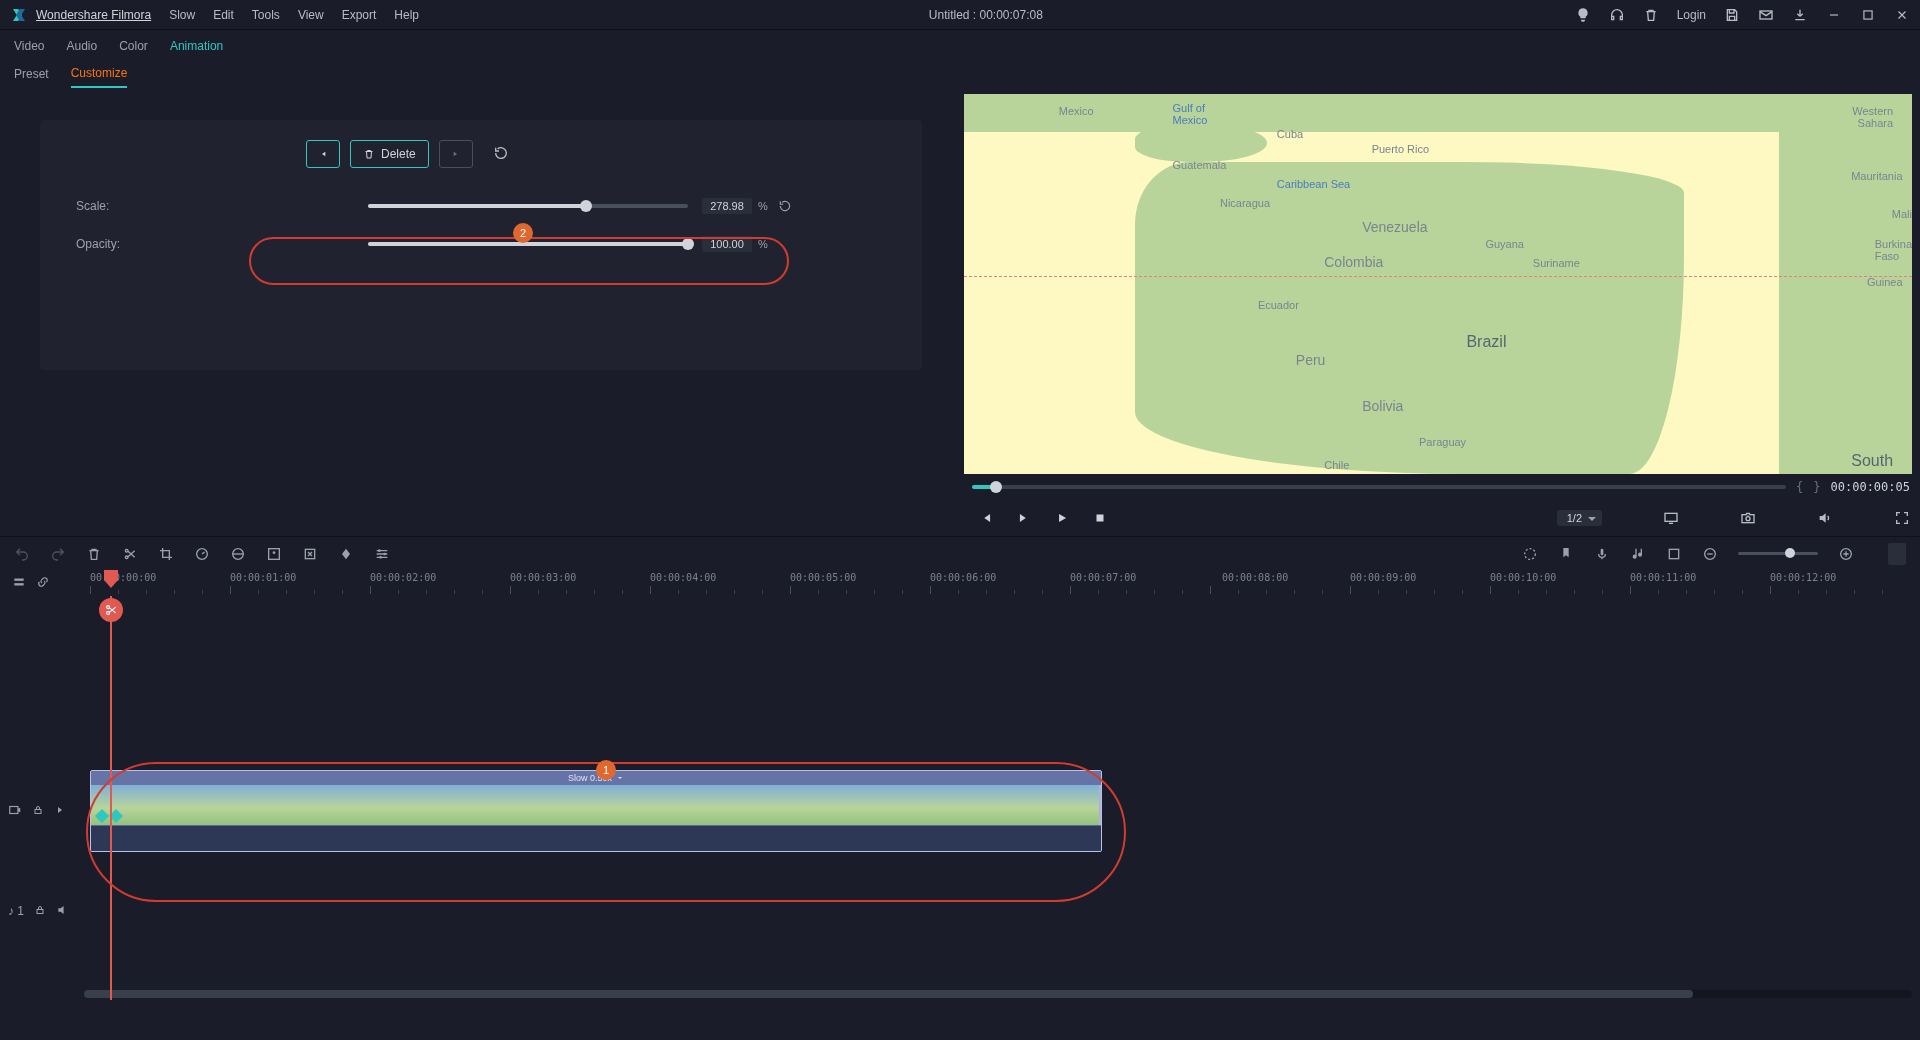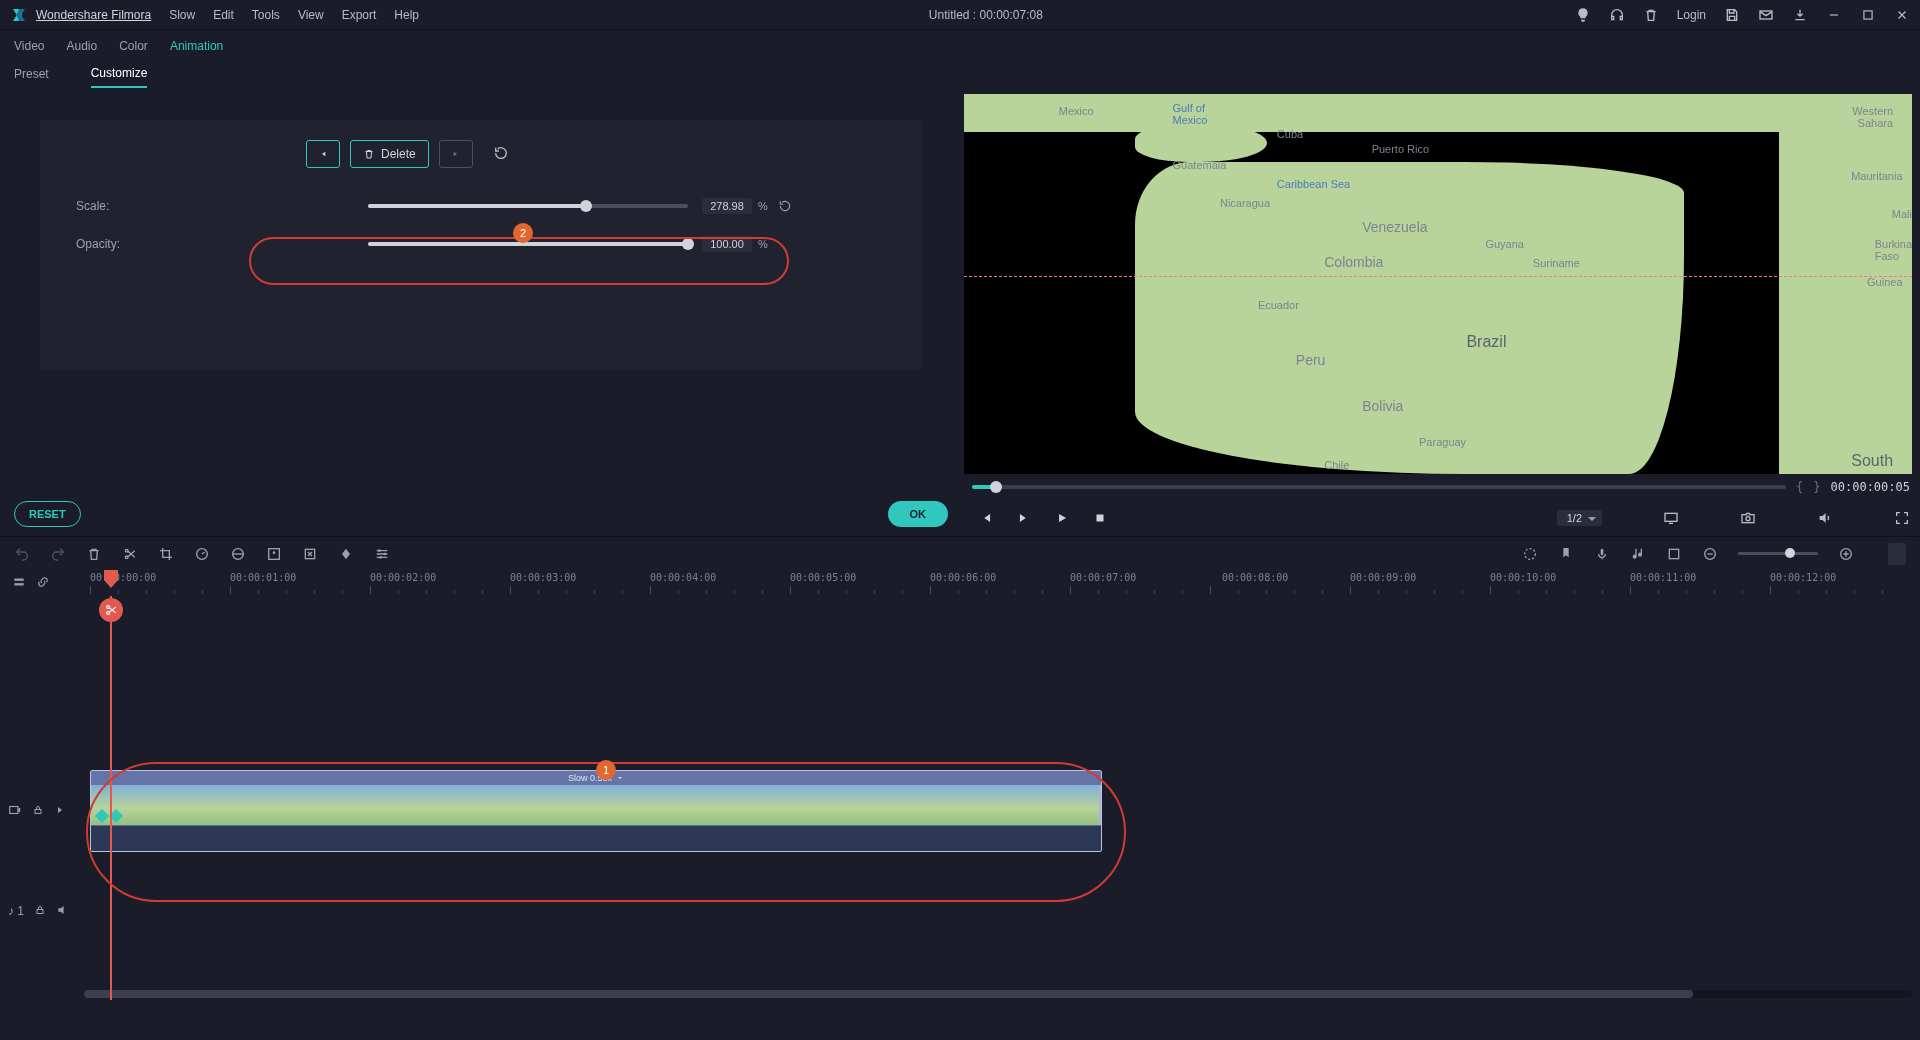--- a/index.html
+++ b/index.html
@@ -20,21 +20,21 @@
 .ic.teal  { color:#2fc7be; }
 
 
 .cat-tabs { height:32px; display:flex; align-items:center; padding-left:14px; gap:22px; background:#1a1d29; }
 .cat-tabs .tab { color:#9ca0a9; cursor:pointer; font-size:12px; }
 .cat-tabs .tab.active { color:#2fc7be; }
 
 
 .sub-tabs { height:30px; display:flex; align-items:center; padding-left:14px; gap:22px; background:#1a1d29; }
 .sub-tabs .tab { color:#9ca0a9; cursor:pointer; font-size:12px; padding-bottom:6px; }
-.sub-tabs .tab.active { color:#ffffff; border-bottom:2px solid #2fc7be;margin-left:20px; }
+.sub-tabs .tab.active { color:#f97316; border-bottom:2px solid #2fc7be; }
 
 
 .upper { display:flex; height:444px; }
 .left-panel { width:962px; background:#1a1d29; position:relative; }
 .props-card { position:absolute; left:40px; top:28px; width:882px; height:250px; background:#20232f; border-radius:4px; padding:20px 36px; }
 .kf-row { display:flex; align-items:center; gap:10px; margin-left:230px; margin-bottom:22px; }
 .btn-outline { border:1px solid #2fc7be; background:transparent; color:#d0d3d9; height:28px; padding:0 12px; border-radius:3px; cursor:pointer; font-size:12px; display:flex; align-items:center; gap:6px; }
 .btn-grey { border:1px solid #4a4f5e; background:transparent; color:#6b7080; height:28px; padding:0 12px; border-radius:3px; cursor:pointer; display:flex; align-items:center; }
 .btn-icon-only { width:34px; justify-content:center; }
 .reset-sm { color:#b8bcc4; cursor:pointer; margin-left:10px; }
@@ -52,21 +52,21 @@
 .xy-row { display:flex; align-items:center; gap:10px; margin-left:232px; }
 .xy-lab { color:#9ca0a9; font-size:11px; }
 
 
 .panel-footer { position:absolute; left:0; right:0; bottom:0; height:44px; display:flex; align-items:center; padding:0 14px; }
 .btn-reset { border:1px solid #2fc7be; background:transparent; color:#2fc7be; font-weight:600; height:26px; padding:0 14px; border-radius:13px; cursor:pointer; font-size:11px; }
 .btn-ok { background:#2fc7be; color:#172028; font-weight:600; height:26px; padding:0 22px; border-radius:13px; cursor:pointer; border:none; font-size:11px; margin-left:auto; }
 
 
 .preview-pane { flex:1; background:#1a1d29; display:flex; flex-direction:column; }
-.preview-canvas { flex:1; margin:2px 8px 0 2px; background:#000000; position:relative; overflow:hidden; }
+.preview-canvas { flex:1; margin:2px 8px 0 2px; background:#fef9c3; position:relative; overflow:hidden; }
 .map-land { position:absolute; background:#b8d49a; }
 .map-text { position:absolute; color:#7b8490; font-size:11px; font-weight:500; }
 .map-text.water { color:#4a7cbd; }
 .map-text.big { font-size:14px; }
 .map-text.huge { font-size:16px; color:#5a6470; }
 .dashed-line { position:absolute; left:0; right:0; border-top:1px dashed #e67e8a; }
 
 .scrub-row { height:26px; display:flex; align-items:center; padding:0 10px; gap:10px; }
 .scrub-track { flex:1; height:4px; background:#3a3f4e; position:relative; border-radius:2px; }
 .scrub-track .fill { position:absolute; left:0; top:0; height:4px; background:#2fc7be; border-radius:2px; }
@@ -267,24 +267,20 @@
         <span class="prop-label">Opacity:</span>
         <div class="slider">
           <div class="fill" id="opacity-fill" style="width: 100%;"></div>
           <div class="thumb" id="opacity-thumb" style="left: 100%;"></div>
         </div>
         <span class="val-box">100.00</span>
         <span class="unit">%</span>
       </div>
     </div>
 
-    <div class="panel-footer">
-      <button class="btn-reset">RESET</button>
-      <button class="btn-ok">OK</button>
-    </div>
   </div>
 
   <div class="preview-pane">
     <div class="preview-canvas">
 
       <div class="map-land" style="left:0;top:0;width:100%;height:10%"></div>
       <div class="map-land" style="left:18%;top:8%;width:14%;height:10%;border-radius:40% 50% 50% 40%"></div>
       <div class="map-land" style="left:18%;top:18%;width:58%;height:82%;border-radius:10% 40% 10% 60%/20% 10% 70% 20%"></div>
       <div class="map-land" style="left:86%;top:0;width:14%;height:100%"></div>
       <div class="dashed-line" style="top:48%"></div>

